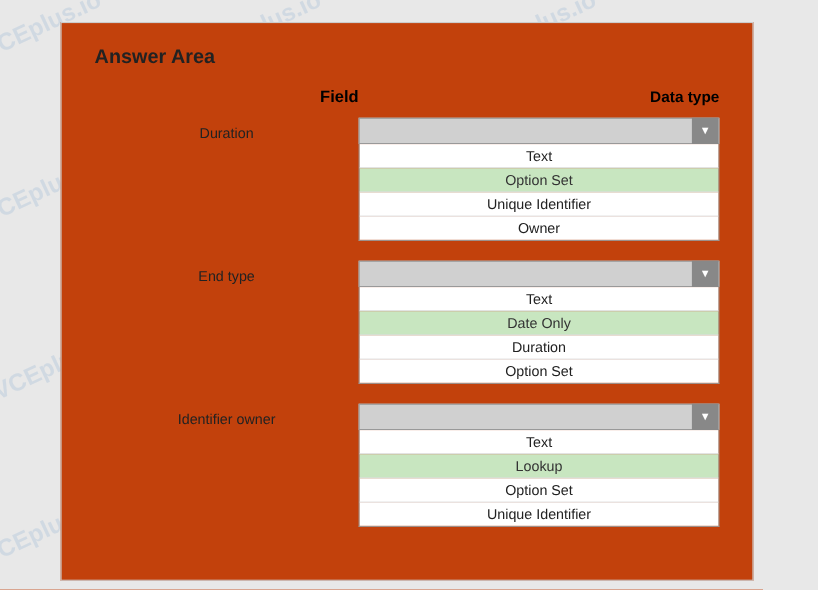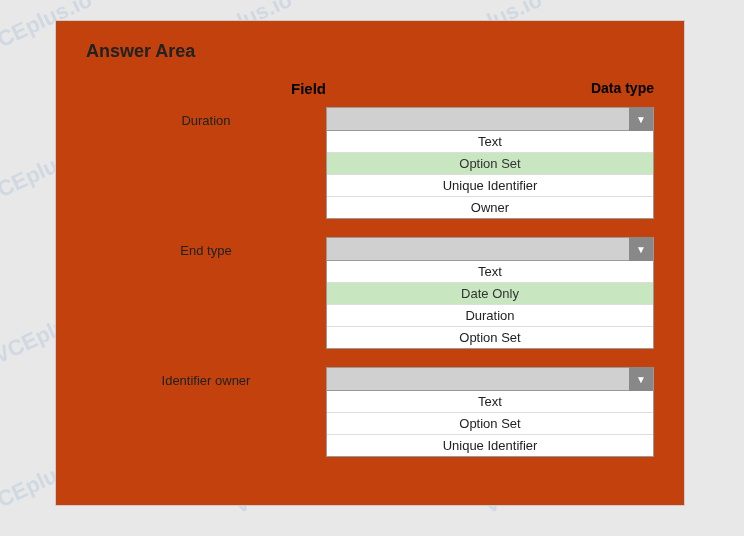--- a/index.html
+++ b/index.html
@@ -207,19 +207,20 @@
       </div>
       <div class="row">
         <div class="field-label">Identifier owner</div>
         <div class="dropdown-container">
           <div class="dropdown-header">
             <div class="dropdown-header-space"></div>
             <div class="dropdown-arrow">▼</div>
           </div>
           <div class="dropdown-list">
             <div class="dropdown-item">Text</div>
+            <div class="dropdown-item selected">Lookup</div>
             <div class="dropdown-item">Option Set</div>
             <div class="dropdown-item">Unique Identifier</div>
           </div>
         </div>
       </div>
     </div>
 </div>
 
 </body></html>

